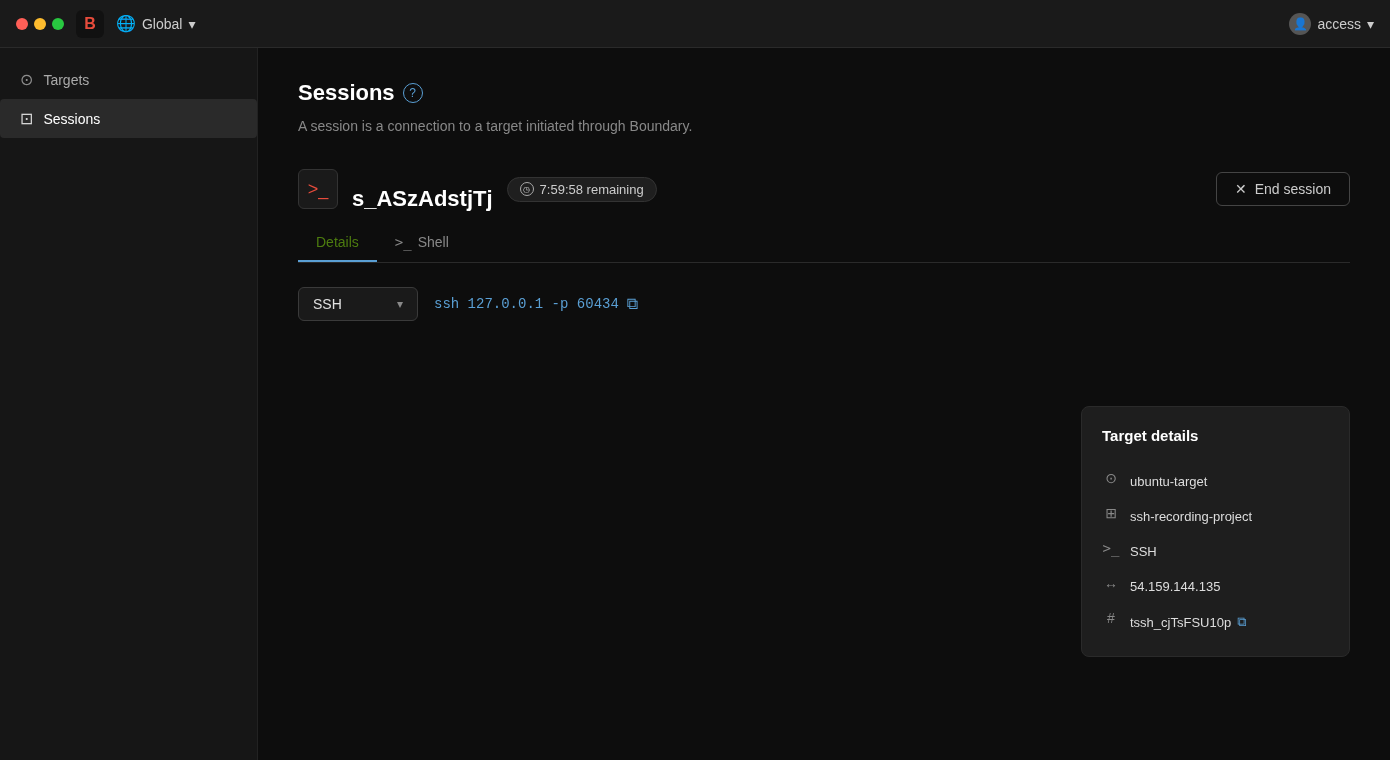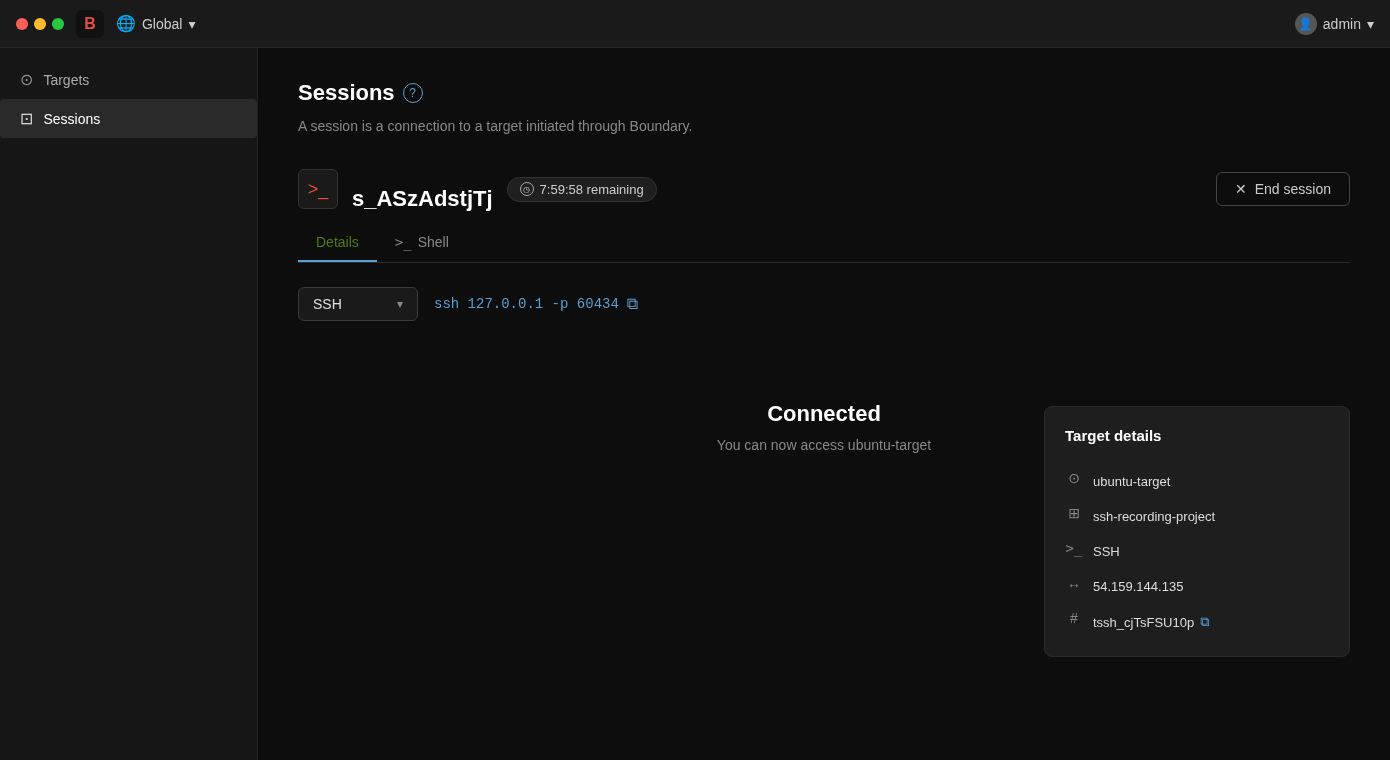--- a/index.html
+++ b/index.html
@@ -297,21 +297,21 @@
     .connected-sub {
       font-size: 14px;
       color: #888;
     }
 
     
     .target-details-panel {
       position: absolute;
       right: 40px;
       top: 358px;
-      width: 306px;
+      width: 269px;
       background: #1e1e1e;
       border-radius: 8px;
       padding: 20px;
       border: 1px solid #2a2a2a;
     }
     .target-details-title {
       font-size: 15px;
       font-weight: 600;
       color: #fff;
       margin-bottom: 16px;
@@ -357,21 +357,21 @@
     </div>
     <div class="app-logo">B</div>
     <div class="global-selector">
       <span class="globe-icon">🌐</span>
       <span>Global</span>
       <span>▾</span>
     </div>
   </div>
   <div class="titlebar-right">
     <div class="user-icon">👤</div>
-    <span>admin</span>
+    <span>access</span>
     <span>▾</span>
   </div>
 </div>
 
 <div class="main-layout">
 
   <div class="sidebar">
     <div class="sidebar-item">
       <span class="sidebar-icon">⊙</span>
       <span>Targets</span>
@@ -421,24 +421,20 @@
       <div class="ssh-dropdown">
         <span>SSH</span>
         <span class="dropdown-arrow">▾</span>
       </div>
       <div class="ssh-command">
         <span>ssh 127.0.0.1 -p 60434</span>
         <span class="copy-icon">⧉</span>
       </div>
     </div>
 
-    <div class="connected-section">
-      <div class="connected-title">Connected</div>
-      <div class="connected-sub">You can now access ubuntu-target</div>
-    </div>
 
     <div class="target-details-panel">
       <div class="target-details-title">Target details</div>
 
       <div class="detail-row">
         <span class="detail-icon">⊙</span>
         <span class="detail-value">ubuntu-target</span>
       </div>
       <div class="detail-row">
         <span class="detail-icon">⊞</span>

